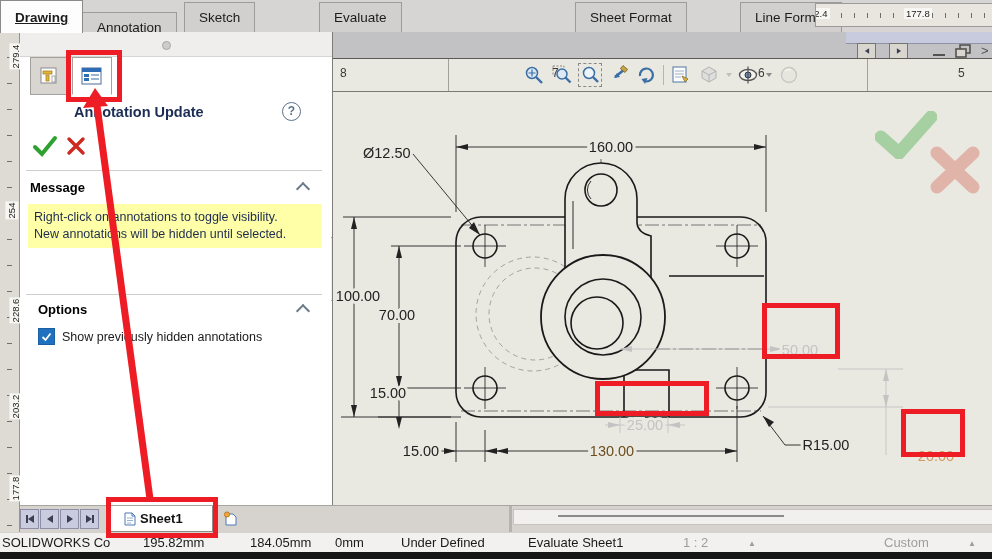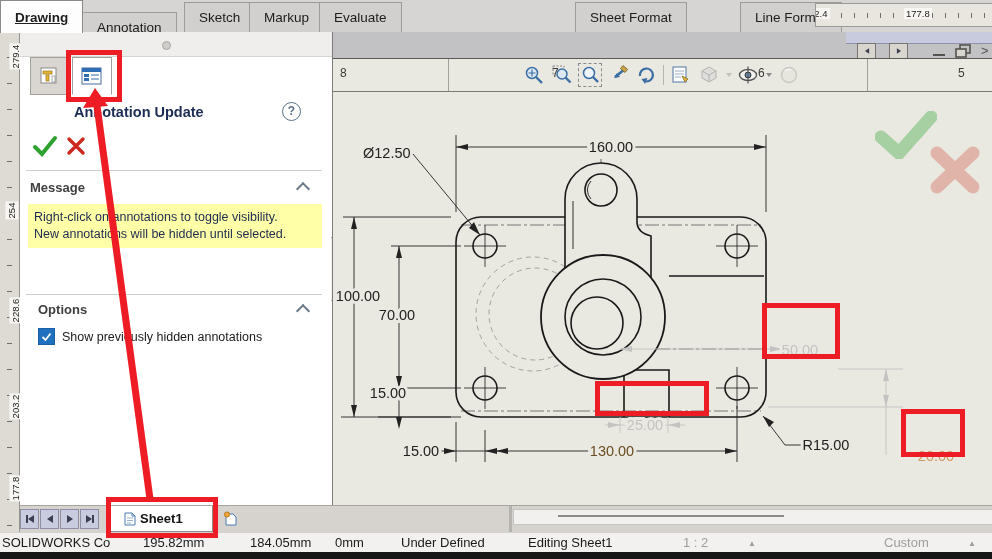--- a/index.html
+++ b/index.html
@@ -24,21 +24,21 @@
   
   #panel{left:20px;top:32px;width:312px;height:473px;background:#ffffff;border-right:1px solid #8f8d89;}
   #panelTop{position:absolute;left:0;top:0;width:100%;height:24px;background:#efeeec;border-bottom:1px solid #d7d5d1;}
   #grip{position:absolute;left:142px;top:9px;width:7px;height:7px;border-radius:50%;background:#cfcdc9;border:1px solid #a8a6a2;}
   .pmtab{position:absolute;top:25px;width:40px;height:38px;background:#d9d6d1;border:1px solid #a3a19d;box-sizing:border-box;
          display:flex;align-items:center;justify-content:center;}
   .pmtab.active{background:#ffffff;border-bottom-color:#ffffff;z-index:2;}
   #pmTitle{position:absolute;left:54px;top:72px;font-size:14.5px;font-weight:bold;color:#1b2c55;}
   .helpcircle{position:absolute;left:262px;top:70px;width:17px;height:17px;border:1.5px solid #5b718c;border-radius:50%;
      color:#5b718c;font-size:12px;font-weight:bold;text-align:center;line-height:17px;}
-  .sectionhdr{position:absolute;left:10px;font-size:13px;font-weight:bold;color:#404040;}
+  .sectionhdr{position:absolute;left:10px;font-size:13px;font-weight:bold;color:#000000;}
   .chev{position:absolute;width:8px;height:8px;border-left:2px solid #6a7a8a;border-top:2px solid #6a7a8a;transform:rotate(45deg);}
   .pdivider{position:absolute;left:6px;width:296px;height:1px;background:#d0cecb;}
   #msgbox{position:absolute;left:8px;top:172px;width:282px;background:#feffa6;color:#1d2b50;font-size:12.5px;
           padding:5px 6px;line-height:1.35;}
   #chkrow{position:absolute;left:18px;top:296px;display:flex;align-items:center;gap:7px;}
   #chkbox{width:15px;height:15px;background:#1f71bf;border:1px solid #1a5fa2;display:flex;align-items:center;justify-content:center;}
   #chklabel{font-size:12.5px;color:#1b1b1b;}
   #splitpill{position:absolute;left:311px;top:205px;width:15px;height:62px;background:#f0efe9;border:1px solid #a9a7a1;
       border-left:none;border-radius:0 7px 7px 0;}
   #splitdot{position:absolute;left:4px;top:27px;width:6px;height:6px;border-radius:50%;border:1px solid #9a988f;background:#e4e2da;}
@@ -81,21 +81,20 @@
 </style>
 </head>
 <body>
 
 <div id="app">
 
   <div id="ribbon" class="abs">
     <div class="rtab active" style="left:0;">Drawing</div>
     <div class="rtab" style="left:82px;margin-top:10px;">Annotation</div>
     <div class="rtab" style="left:184px;">Sketch</div>
-    <div class="rtab" style="left:249px;">Markup</div>
     <div class="rtab" style="left:319px;">Evaluate</div>
     <div class="rtab" style="left:575px;">Sheet Format</div>
     <div class="rtab" style="left:740px;">Line Format</div>
   </div>
 
   <div id="topruler" class="abs">
     <span class="rlabel" style="left:-9px;">52.4</span>
     <span class="rlabel" style="left:88px;">177.8</span>
   </div>
 
@@ -415,21 +414,21 @@
         <div id="hthumb"></div>
       </div>
   </div>
 
   <div id="statusbar" class="abs">
     <span class="sitem" style="left:2px;width:108px;overflow:hidden;white-space:nowrap;">SOLIDWORKS Co...</span>
     <span class="sitem" style="left:143px;text-align:center;">195.82mm</span>
     <span class="sitem" style="left:250px;">184.05mm</span>
     <span class="sitem" style="left:335px;">0mm</span>
     <span class="sitem" style="left:401px;">Under Defined</span>
-    <span class="sitem" style="left:528px;">Editing Sheet1</span>
+    <span class="sitem" style="left:528px;">Evaluate Sheet1</span>
     <span class="sitem sgray" style="left:683px;">1 : 2</span>
     <span class="sitem sgray" style="left:748px;font-size:8px;top:6px;">▲</span>
     <span class="sitem sgray" style="left:884px;">Custom</span>
     <span class="sitem sgray" style="left:968px;font-size:8px;top:6px;">▲</span>
   </div>
 
   <div id="bottomstrip" class="abs"></div>
 </div>
 
 </body></html>

